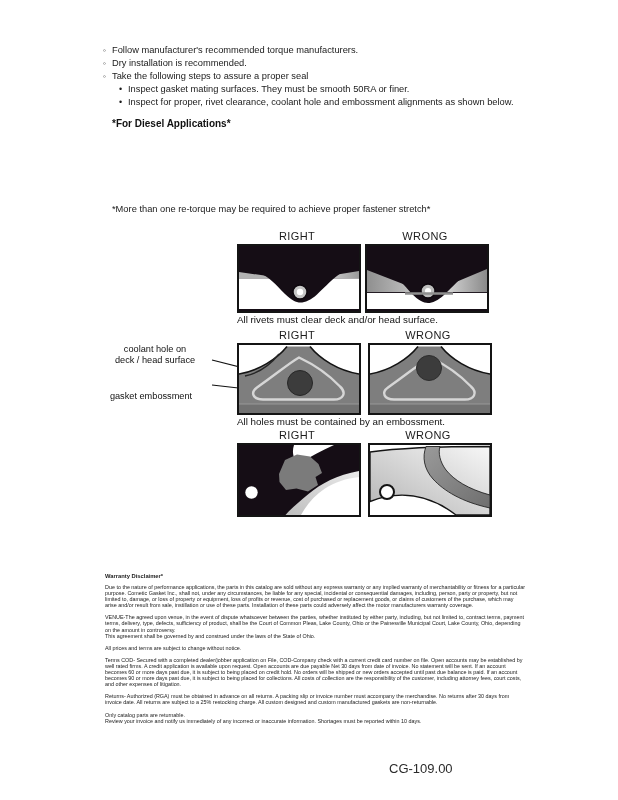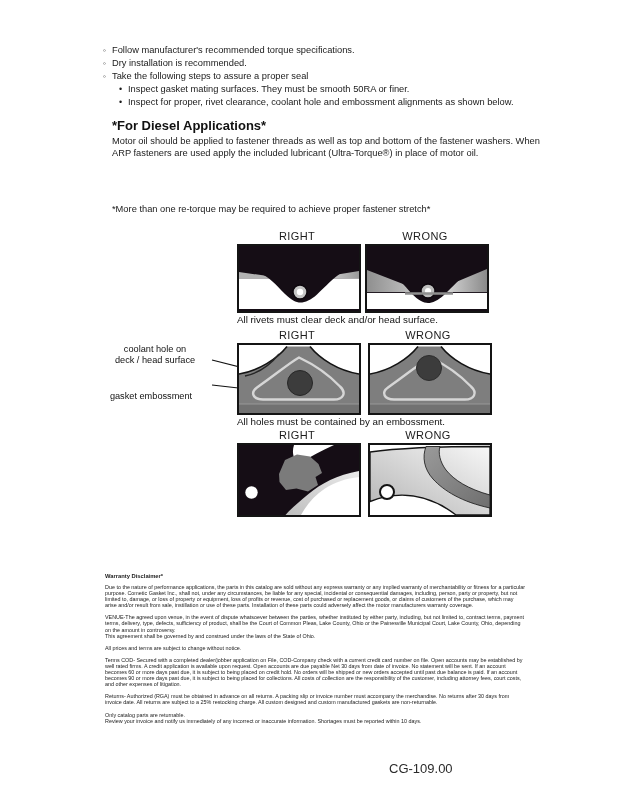--- a/index.html
+++ b/index.html
@@ -10,21 +10,21 @@
   .title{position:absolute;left:113px;top:23px;font-size:12.5px;font-weight:bold;
          letter-spacing:-0.2px;color:#111;}
   .title .u{display:inline-block;border-bottom:1.6px solid #111;padding-bottom:1px;}
 
   .bullets{position:absolute;left:103px;top:44px;width:470px;font-size:9.3px;line-height:13px;}
   .bullet-row{position:relative;padding-left:9px;}
   .bullet-row .glyph{position:absolute;left:0;top:0;font-size:8px;}
   .bullet-row.sub{margin-left:16px;}
   .bullet-row.sub .glyph{font-size:9px;}
 
-  .diesel-heading{position:absolute;left:112px;top:118px;font-size:13px;font-weight:bold;color:#111;}
+  .diesel-heading{position:absolute;left:112px;top:118px;font-size:10px;font-weight:bold;color:#111;}
   .para{position:absolute;left:112px;width:442px;font-size:9.3px;line-height:12.4px;color:#1a1a1a;}
   .p1{top:135px;}
   .p2{top:164px;}
   .pnote{top:203px;}
 
   
   .dg-header{position:absolute;width:120px;text-align:center;font-size:11px;color:#1c1c1c;
              letter-spacing:0.4px;}
   .panel{position:absolute;width:120px;border:2px solid #141414;background:#fff;line-height:0;}
   .panel svg{display:block;}
@@ -59,42 +59,41 @@
 </style>
 </head>
 <body>
 
 <div class="page">
 
 
   <div class="bullets">
     <div class="bullet-row">
       <span class="glyph">◦</span>
-      <span>Follow manufacturer's recommended torque specifications.</span>
+      <span>Follow manufacturer's recommended torque manufacturers.</span>
     </div>
     <div class="bullet-row">
       <span class="glyph">◦</span>
       <span>Dry installation is recommended.</span>
     </div>
     <div class="bullet-row">
       <span class="glyph">◦</span>
       <span>Take the following steps to assure a proper seal</span>
     </div>
     <div class="bullet-row sub">
       <span class="glyph">•</span>
       <span>Inspect gasket mating surfaces.  They must be smooth 50RA or finer.</span>
     </div>
     <div class="bullet-row sub">
       <span class="glyph">•</span>
       <span>Inspect for proper, rivet clearance, coolant hole and embossment alignments as shown below.</span>
     </div>
   </div>
 
   <div class="diesel-heading">*For Diesel Applications*</div>
-  <div class="para p1">Motor oil should be applied to fastener threads as well as top and bottom of the fastener washers. When ARP fasteners are used apply the included lubricant (Ultra-Torque®) in place of motor oil.</div>
   <div class="para pnote">*More than one re-torque may be required to achieve proper fastener stretch*</div>
 
   <div class="dg-header h-r1 hx-right1">RIGHT</div>
   <div class="dg-header h-r1 hx-wrong1">WRONG</div>
 
   <div class="panel pnl-r1 px-a1">
     <svg width="120" height="65" viewBox="0 0 120 65">
       <defs>
         <linearGradient id="g1r" x1="0" y1="0" x2="1" y2="0">
           <stop offset="0" stop-color="#e8e8e8"></stop>

